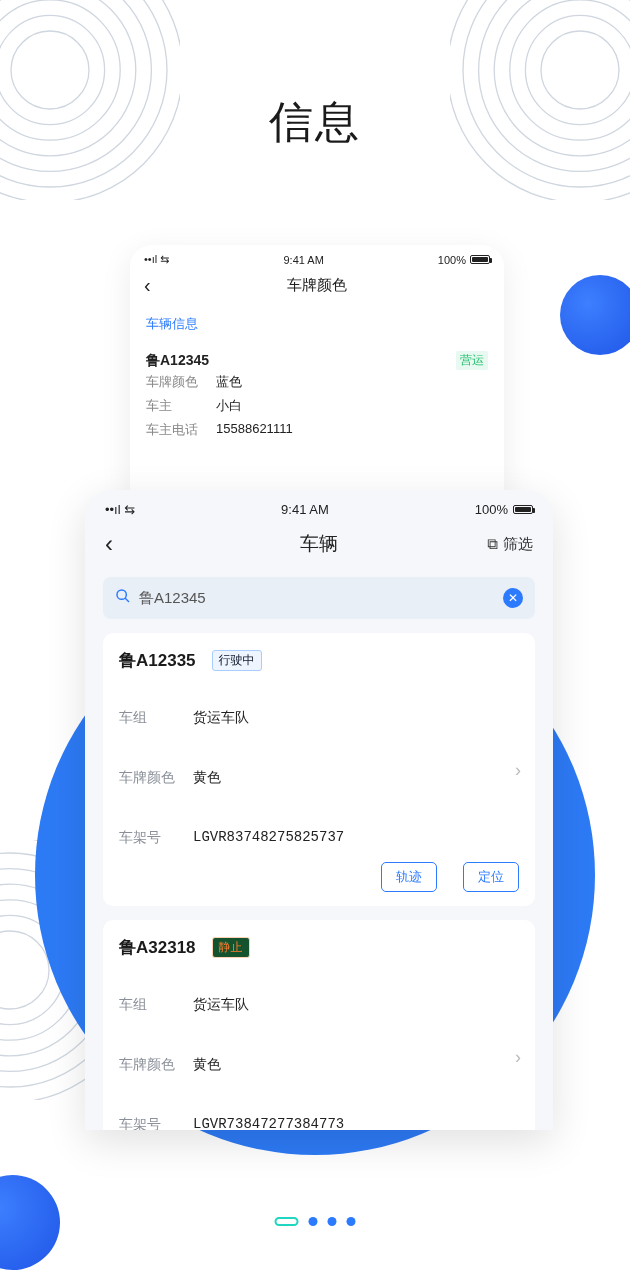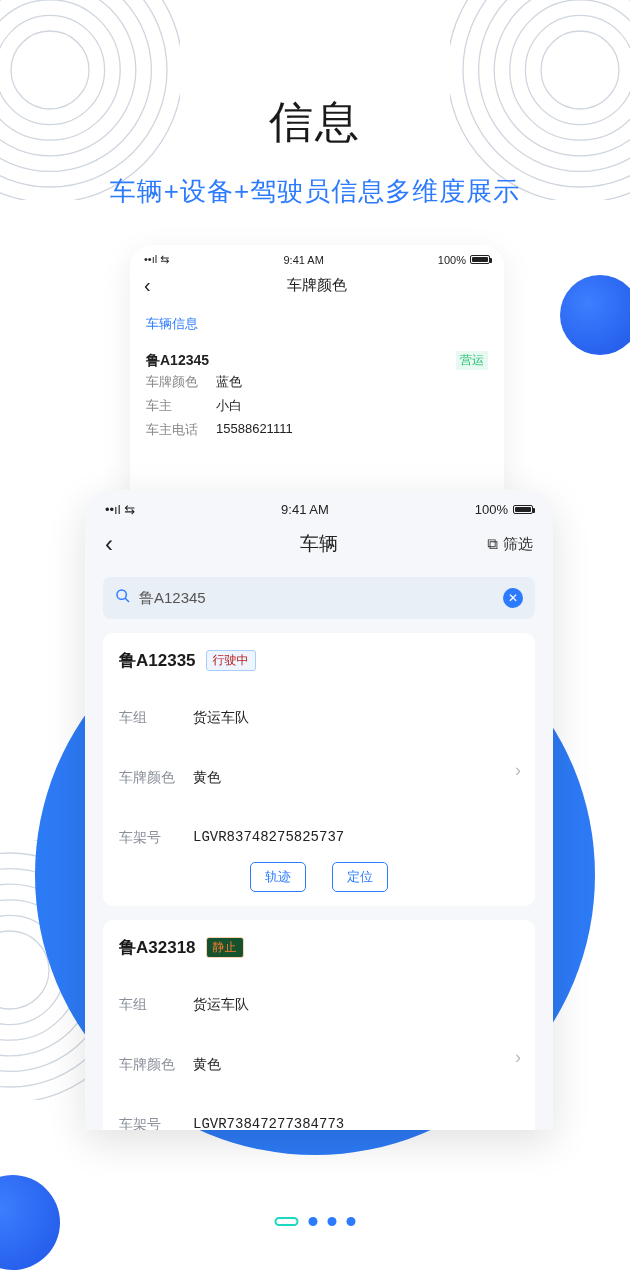--- a/index.html
+++ b/index.html
@@ -61,30 +61,30 @@
 .nav-lg .back { position:absolute; left:20px; font-size:24px; color:#222; }
 .nav-lg .title { font-size:19px; font-weight:500; color:#222; }
 .nav-lg .filter { position:absolute; right:20px; display:flex; align-items:center; gap:5px; font-size:15px; color:#333; }
 
 .searchbar { margin: 4px 18px 14px; background:#e9eff7; border-radius:8px; display:flex; align-items:center; padding: 11px 12px; }
 .searchbar .mag { color:#2c7bff; margin-right:8px; font-size:16px; }
 .searchbar .txt { flex:1; color:#555; font-size:15px; }
 .searchbar .clear { width:20px; height:20px; border-radius:50%; background:#2c7bff; color:#fff; display:flex; align-items:center; justify-content:center; font-size:12px; }
 
 .list-card { background:#fff; margin: 0 18px 14px; border-radius:10px; padding: 16px 16px 14px; position:relative; }
-.list-head { display:flex; align-items:center; gap:10px; margin-bottom:12px;}
+.list-head { display:flex; align-items:center; gap:16px; margin-bottom:12px;}
 .list-head .plate { font-size:17px; font-weight:700; color:#1a1a1a; }
 .tag { font-size:12px; padding:1px 6px; border-radius:3px; border:1px solid; }
-.tag.driving { color:#b91c1c; border-color:#a8cdff; background:#eef5ff;}
+.tag.driving { color:#0f172a; border-color:#a8cdff; background:#eef5ff;}
 .tag.stopped { color:#ff7a2e; border-color:#ffd2b3; background:#14532d;}
 .info-row { display:flex; padding:5px 0; font-size:14px;margin-top:32px; }
 .info-row .label { color:#8a8f99; width:74px; }
 .info-row .value { color:#222;font-family:Liberation Mono, monospace; }
 .chev { position:absolute; right:14px; top:50%; transform:translateY(-50%); color:#bbb; font-size:18px; }
-.actions { display:flex; justify-content:center; gap:26px; margin-top:10px; }
+.actions { display:flex; justify-content:flex-end; gap:26px; margin-top:10px; }
 .btn-out { border:1px solid #2c7bff; color:#2c7bff; background:#fff; font-size:13px; padding:5px 14px; border-radius:5px; }
 
 
 .pager { position:absolute; bottom:54px; left:50%; transform:translateX(-50%); display:flex; gap:10px; align-items:center;}
 .pill { width:24px; height:9px; border-radius:5px; border:2px solid #1fd6c1; }
 .dot { width:9px; height:9px; border-radius:50%; background:#2c7bff; }
 </style>
 </head>
 <body>
 
@@ -120,21 +120,20 @@
       <circle cx="100" cy="100" r="90"></circle>
       <circle cx="100" cy="100" r="102"></circle>
     </svg>
 </div>
 <div class="blue-dot big"></div>
 <div class="blue-dot small"></div>
 <div class="illus-circle"></div>
 
 <div class="hero">
   <div class="hero-title">信息</div>
-  <div class="hero-sub">车辆+设备+驾驶员信息多维度展示</div>
 </div>
 
 <div class="card-back">
   <div class="status-bar-sm">
     <span>••ıl ⇆</span>
     <span>9:41 AM</span>
     <span class="right">
         <span>100%</span>
         <span class="bat">
           <span class="bat-fill" style="width:16px"></span>

